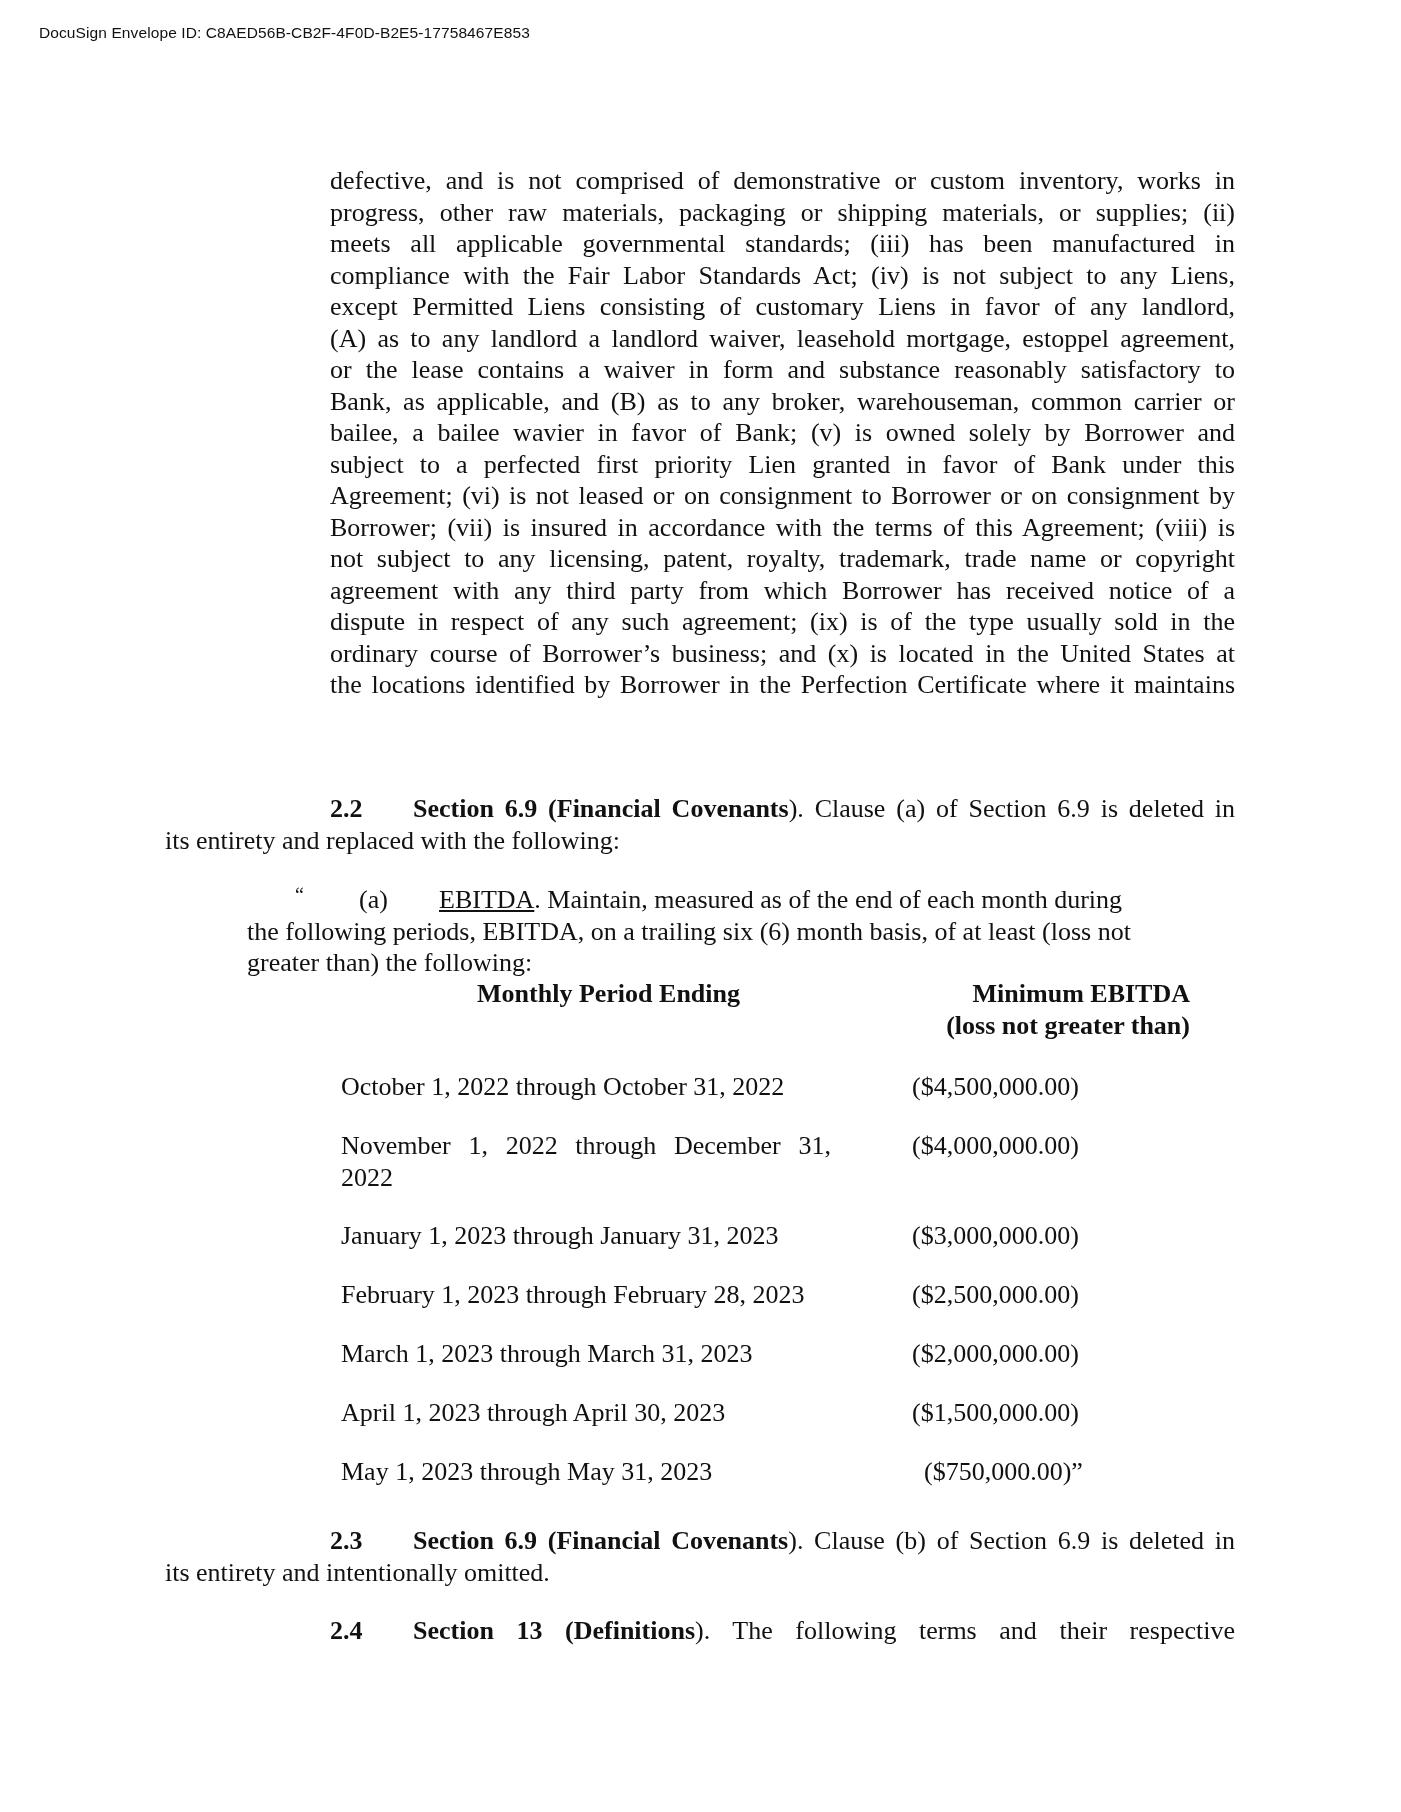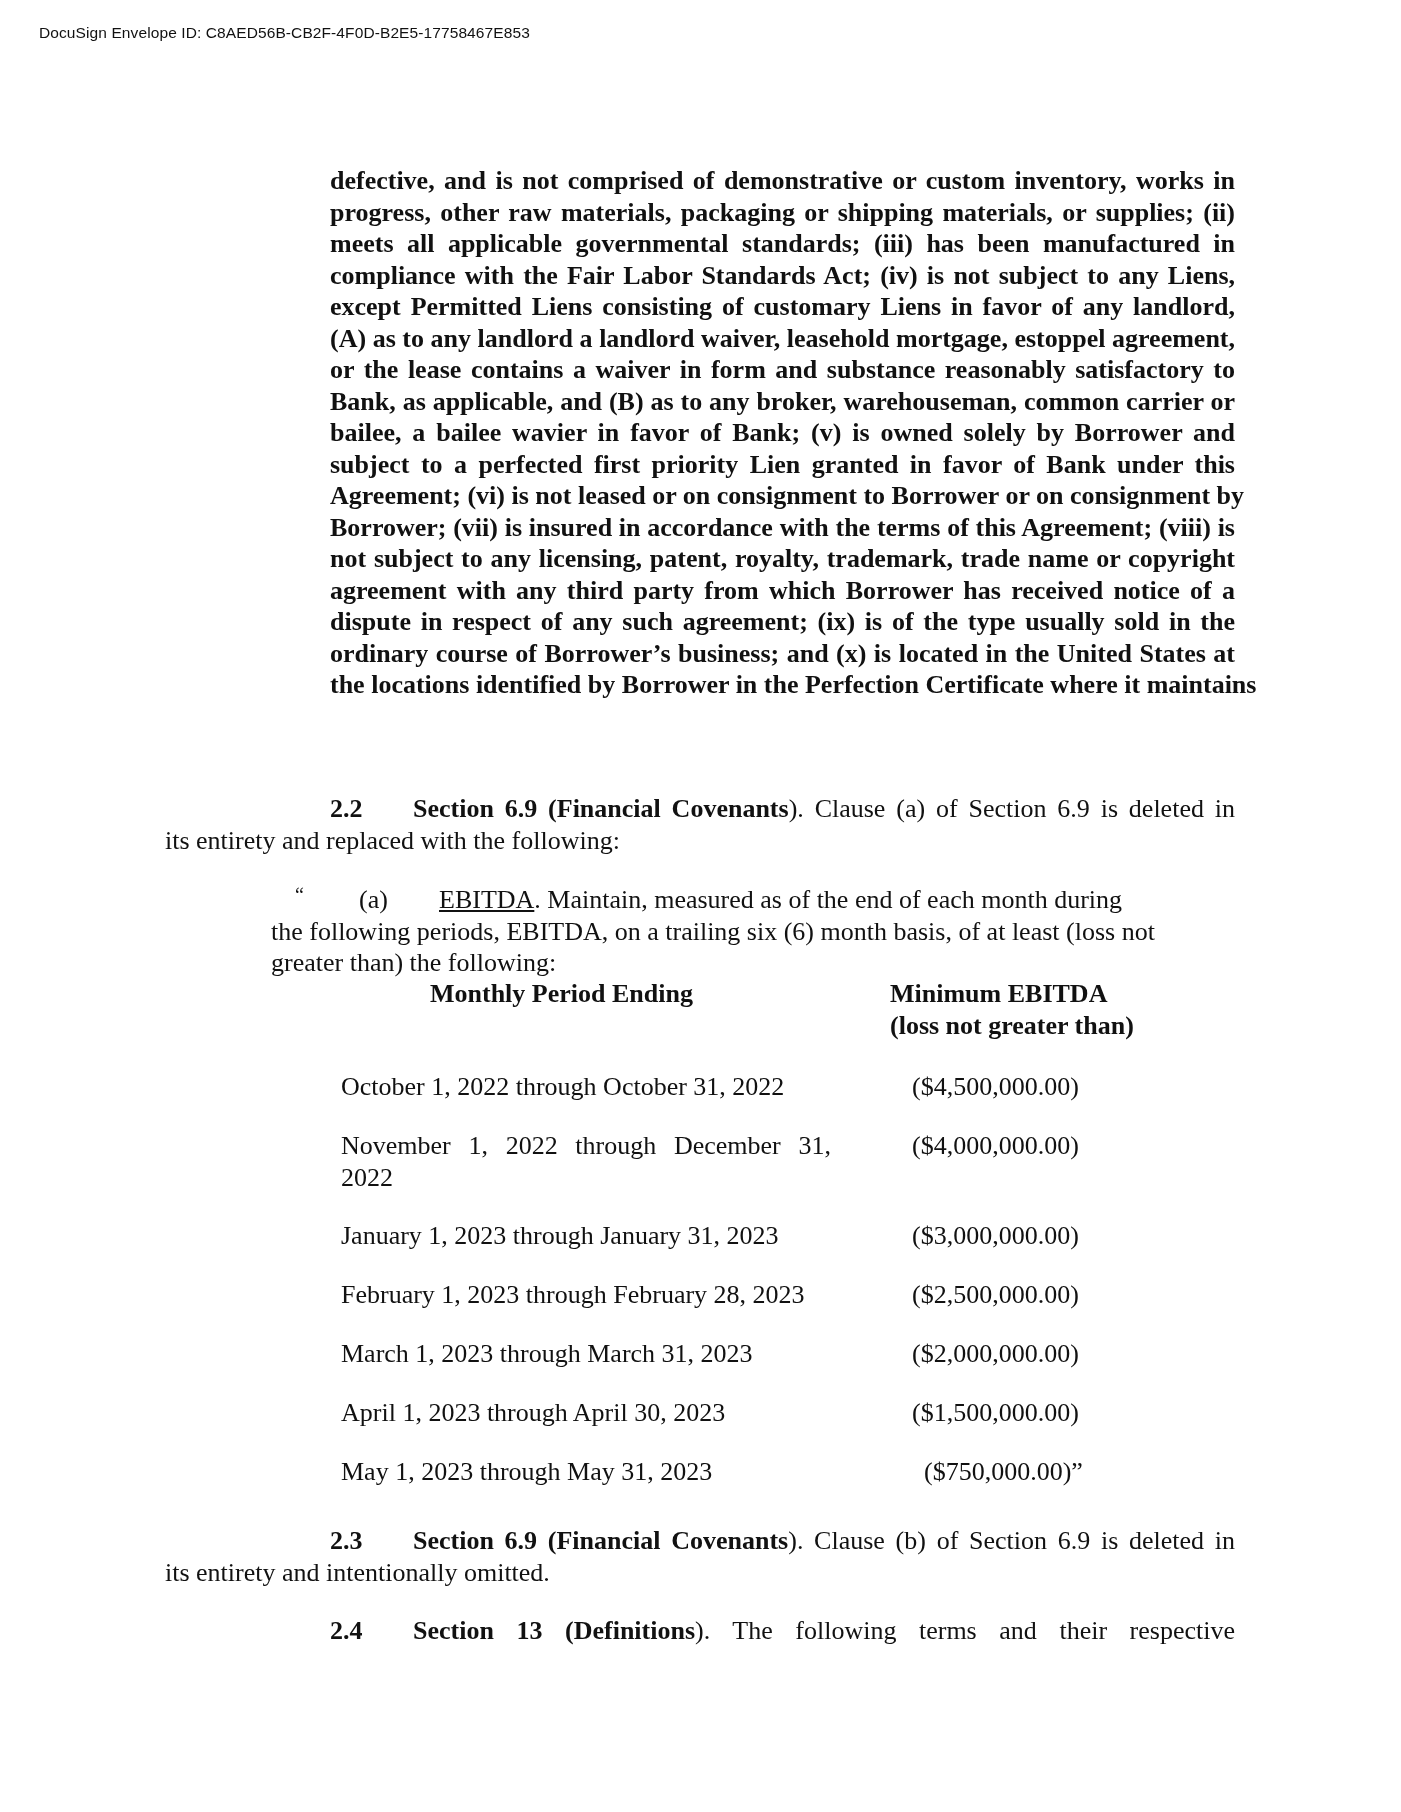--- a/index.html
+++ b/index.html
@@ -36,21 +36,20 @@
       top: 165px;
       width: 905px;
       text-align: justify;
       text-align-last: left;
     }
     .para-block .line {
       display: block;
       text-align: justify;
       text-align-last: justify;
       white-space: nowrap;
-      font-weight: bold;
     }
     .para-block .line.last {
       text-align-last: left;
     }
     .section {
       position: absolute;
       left: 165px;
       width: 1070px;
     }
     .section .first {
@@ -77,26 +76,26 @@
       top: 880px;
       width: 970px;
     }
     .clause .l1 {
       display: block;
       padding-left: 48px;
       white-space: nowrap;
     }
     .clause .l1 .quote-open { display: inline-block; width: 64px; font-size: 20px; vertical-align: 6px;}
     .clause .l1 .label-a { display: inline-block; width: 80px; }
-    .clause .l2, .clause .l3 { display: block; white-space: nowrap; margin-left: 24px; }
+    .clause .l2, .clause .l3 { display: block; white-space: nowrap; }
     .tbl-head {
       position: absolute;
       top: 978px;
       font-weight: bold;
-      text-align: left;
+      text-align: right;
     }
     .th-left { left: 430px; width: 310px; }
     .th-right { left: 890px; width: 300px; }
     .row {
       position: absolute;
       left: 341px;
       width: 900px;
     }
     .row .period {
       position: absolute;

